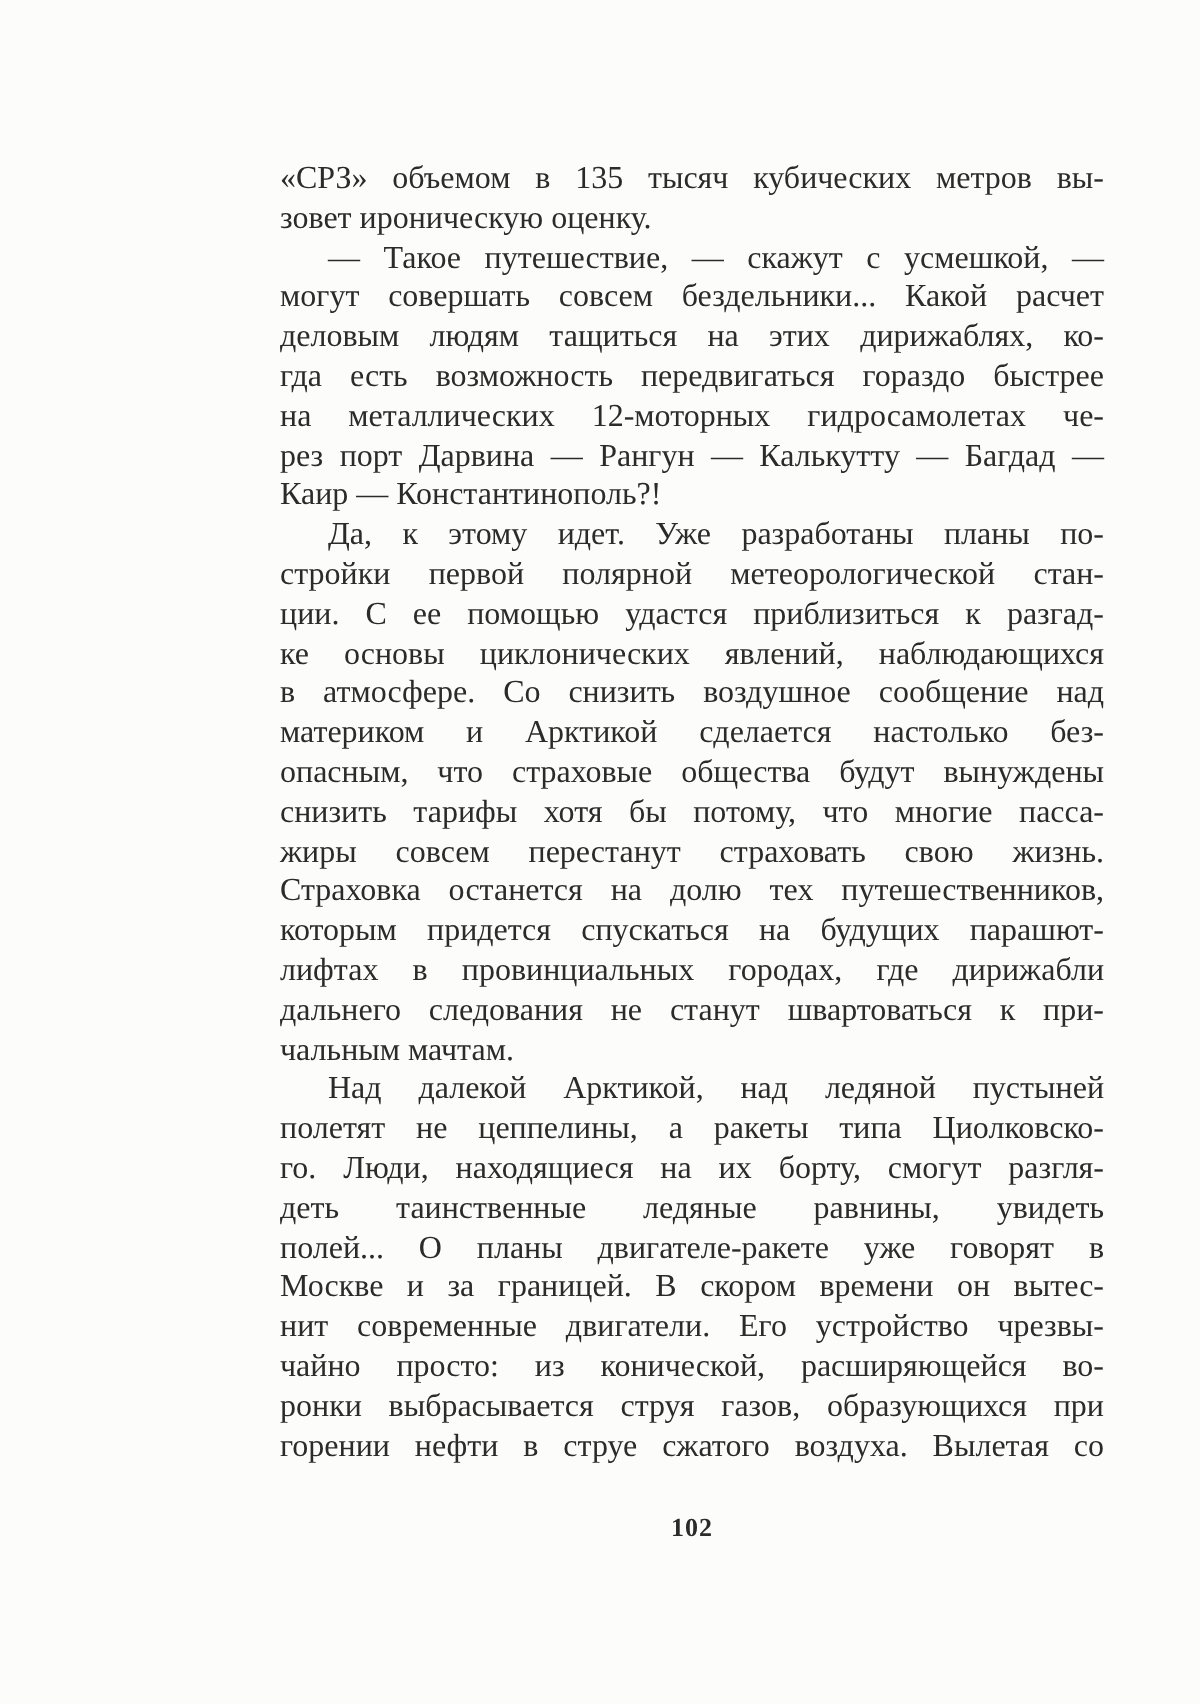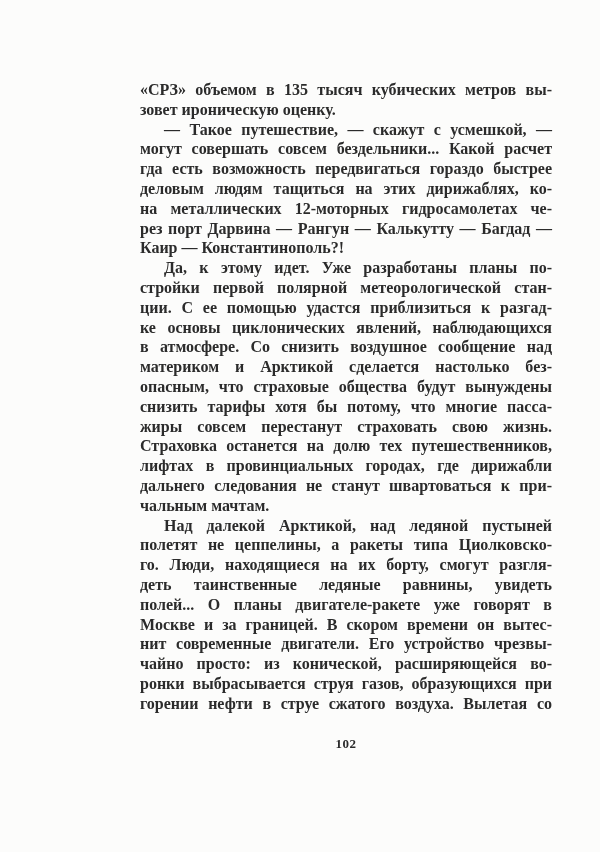--- a/index.html
+++ b/index.html
@@ -23,39 +23,38 @@
     top: 80px;
     width: 412px;
     font-family: "Liberation Serif", serif;
     font-size: 16px;
     line-height: 19.8px;
     color: #2b2b2b;
   }
   .paragraph {
     margin: 0;
     padding: 0;
-    font-weight: bold;
   }
   .line {
     height: 19.8px;
     text-align: justify;
     text-align-last: justify;
     white-space: normal;
     overflow: visible;
   }
   .line.para-end {
     text-align-last: left;
   }
   .line.indent {
     text-indent: 24px;
   }
   .page-number {
     position: absolute;
     left: 140px;
-    top: 736px;
+    top: 756px;
     width: 412px;
     text-align: center;
     font-family: "Liberation Serif", serif;
     font-size: 13px;
     font-weight: bold;
     letter-spacing: 0.5px;
     color: #2b2b2b;
   }
 </style>
 </head>
@@ -63,37 +62,38 @@
 
 <div class="page">
   <div class="text-block" style="color: rgb(43, 43, 43);">
       <div class="paragraph">
         <div class="line">«СРЗ» объемом в 135 тысяч кубических метров вы-</div>
         <div class="line para-end">зовет ироническую оценку.</div>
       </div>
       <div class="paragraph">
         <div class="line indent">— Такое путешествие, — скажут с усмешкой, —</div>
         <div class="line">могут совершать совсем бездельники... Какой расчет</div>
+        <div class="line">деловым людям тащиться на этих дирижаблях, ко-</div>
         <div class="line">гда есть возможность передвигаться гораздо быстрее</div>
-        <div class="line">деловым людям тащиться на этих дирижаблях, ко-</div>
         <div class="line">на металлических 12-моторных гидросамолетах че-</div>
         <div class="line">рез порт Дарвина — Рангун — Калькутту — Багдад —</div>
         <div class="line para-end">Каир — Константинополь?!</div>
       </div>
       <div class="paragraph">
         <div class="line indent">Да, к этому идет. Уже разработаны планы по-</div>
         <div class="line">стройки первой полярной метеорологической стан-</div>
         <div class="line">ции. С ее помощью удастся приблизиться к разгад-</div>
         <div class="line">ке основы циклонических явлений, наблюдающихся</div>
         <div class="line">в атмосфере. Со снизить воздушное сообщение над</div>
         <div class="line">материком и Арктикой сделается настолько без-</div>
         <div class="line">опасным, что страховые общества будут вынуждены</div>
         <div class="line">снизить тарифы хотя бы потому, что многие пасса-</div>
         <div class="line">жиры совсем перестанут страховать свою жизнь.</div>
         <div class="line">Страховка останется на долю тех путешественников,</div>
+        <div class="line">которым придется спускаться на будущих парашют-</div>
         <div class="line">лифтах в провинциальных городах, где дирижабли</div>
         <div class="line">дальнего следования не станут швартоваться к при-</div>
         <div class="line para-end">чальным мачтам.</div>
       </div>
       <div class="paragraph">
         <div class="line indent">Над далекой Арктикой, над ледяной пустыней</div>
         <div class="line">полетят не цеппелины, а ракеты типа Циолковско-</div>
         <div class="line">го. Люди, находящиеся на их борту, смогут разгля-</div>
         <div class="line">деть таинственные ледяные равнины, увидеть</div>
         <div class="line">полей... О планы двигателе-ракете уже говорят в</div>

